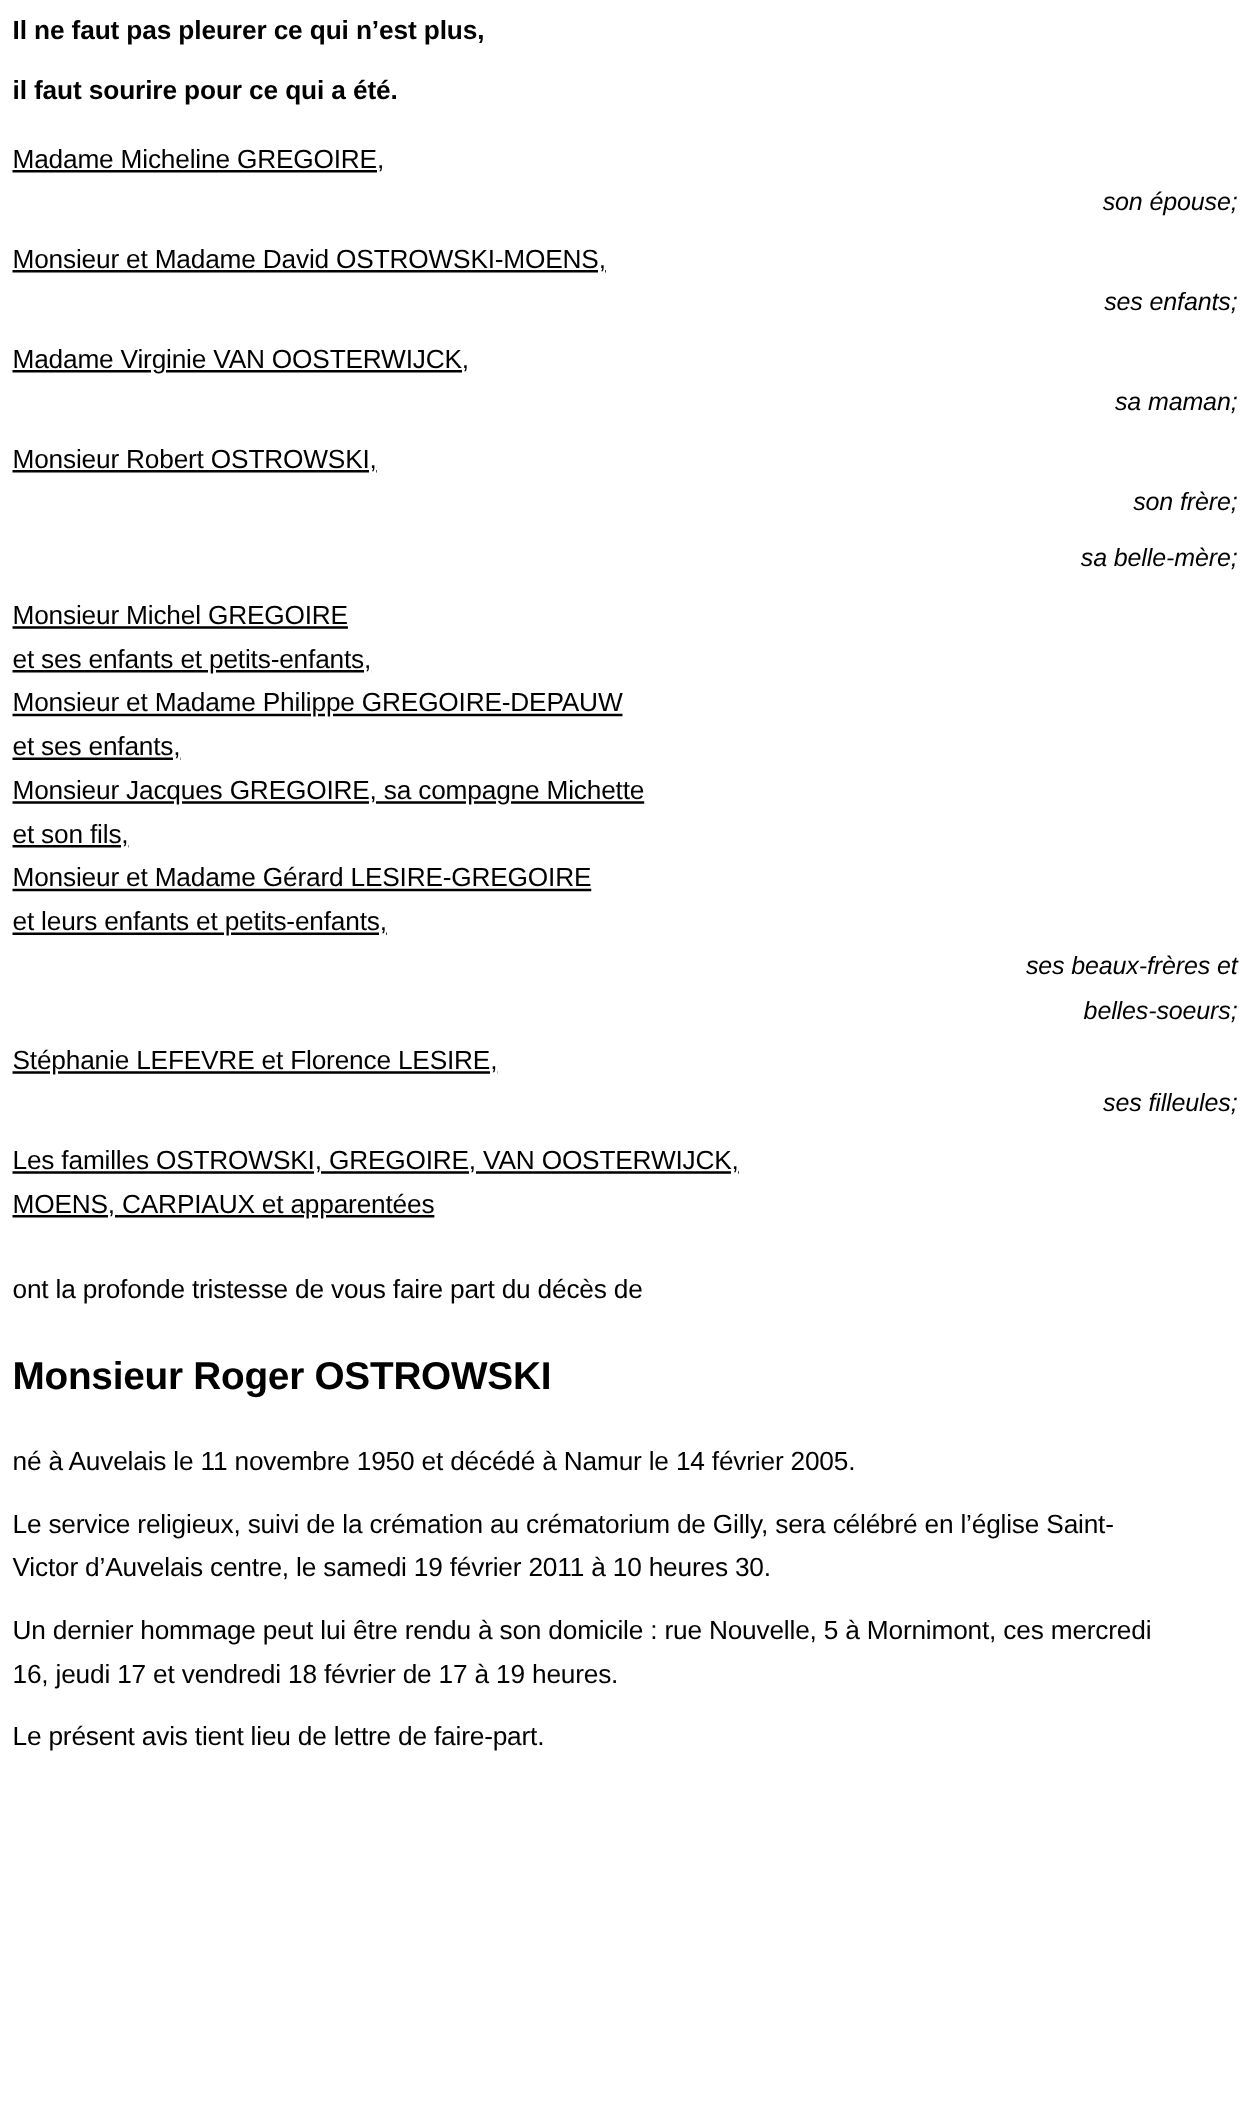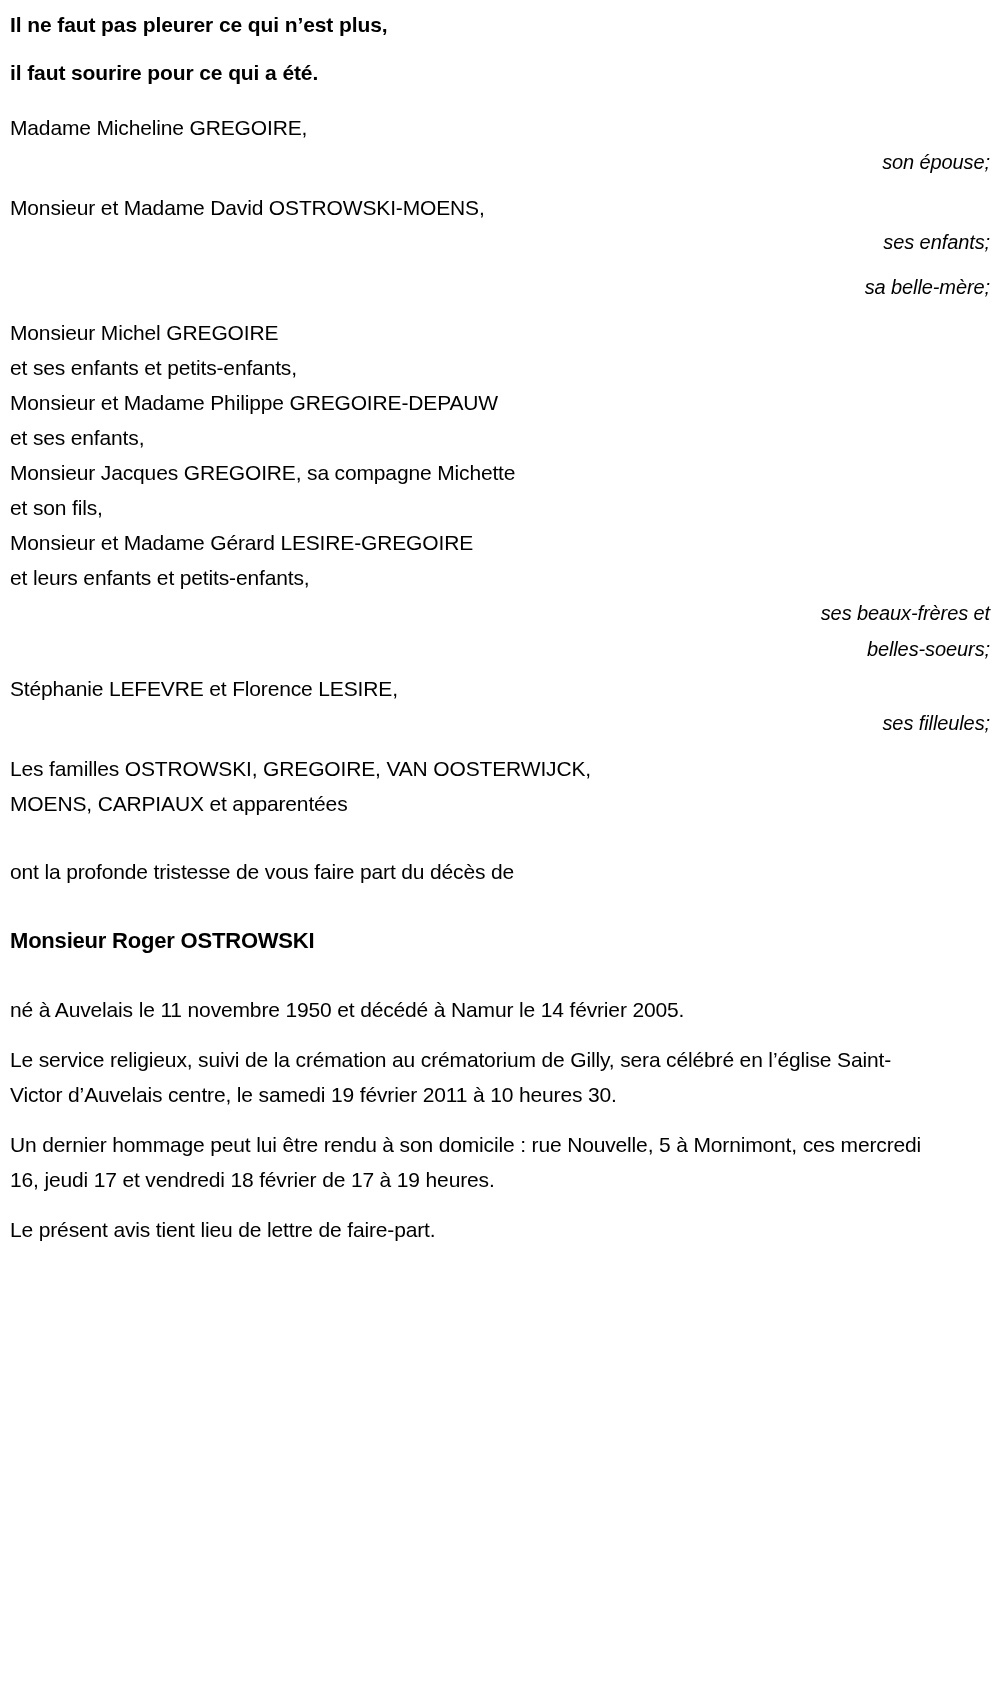--- a/index.html
+++ b/index.html
@@ -43,20 +43,21 @@
   }
   .entry {
     position: relative;
     margin-bottom: 10px;
   }
   .names {
     font-size: 21px;
     line-height: 35px;
     letter-spacing: -0.15px;
     white-space: pre-line;
+    text-decoration: underline;
   }
   .relation {
     font-style: italic;
     font-size: 20px;
     line-height: 35px;
     text-align: right;
     letter-spacing: -0.1px;
   }
   .relation.two-line {
     line-height: 36px;
@@ -72,21 +73,21 @@
   .announce {
     font-size: 21px;
     line-height: 35px;
     letter-spacing: -0.15px;
     margin-top: 33px;
   }
 
   
   .deceased {
     font-weight: bold;
-    font-size: 22px;
+    font-size: 31px;
     line-height: 40px;
     letter-spacing: -0.2px;
     margin-top: 32px;
     margin-bottom: 0;
   }
 
   
   .body-block {
     margin-top: 31px;
   }
@@ -116,21 +117,29 @@
         <div class="names">Madame Micheline GREGOIRE,</div>
         <div class="relation">son épouse;</div>
       </div>
 
       <div class="entry">
         <div class="names">Monsieur et Madame David OSTROWSKI-MOENS,</div>
         <div class="relation">ses enfants;</div>
       </div>
 
 
+      <div class="entry">
+        <div class="names">Madame Virginie VAN OOSTERWIJCK,</div>
+        <div class="relation">sa maman;</div>
+      </div>
 
+      <div class="entry">
+        <div class="names">Monsieur Robert OSTROWSKI,</div>
+        <div class="relation">son frère;</div>
+      </div>
 
       <div class="entry">
         <div class="relation">sa belle-mère;</div>
       </div>
 
       <div class="entry group">
         <div class="names">Monsieur Michel GREGOIRE
 et ses enfants et petits-enfants,
 Monsieur et Madame Philippe GREGOIRE-DEPAUW
 et ses enfants,

